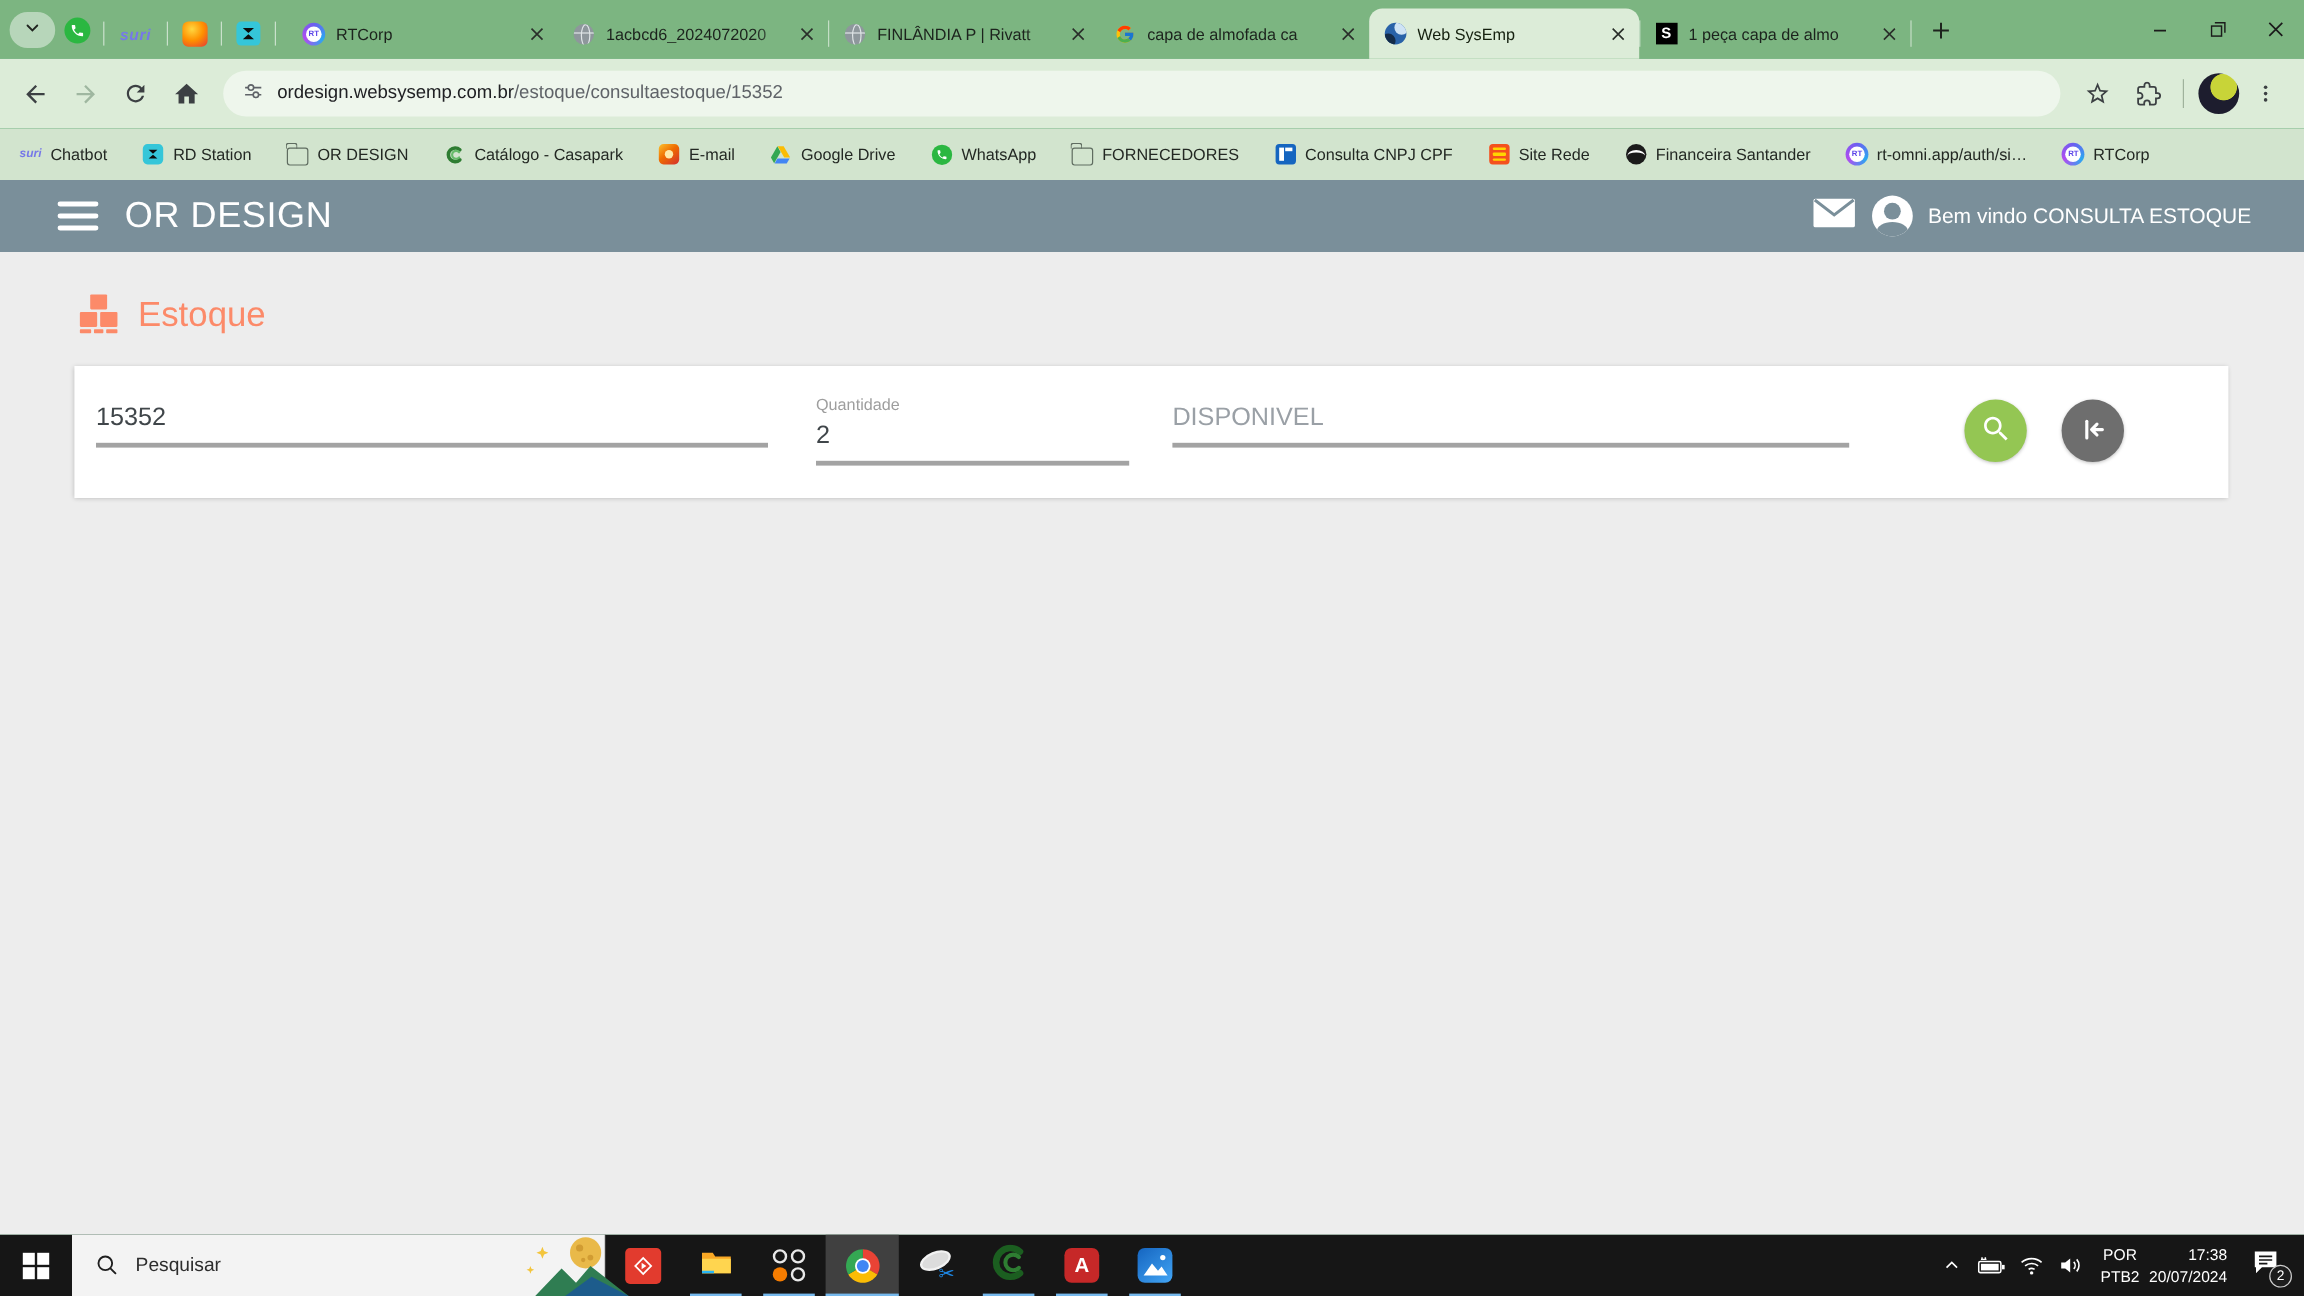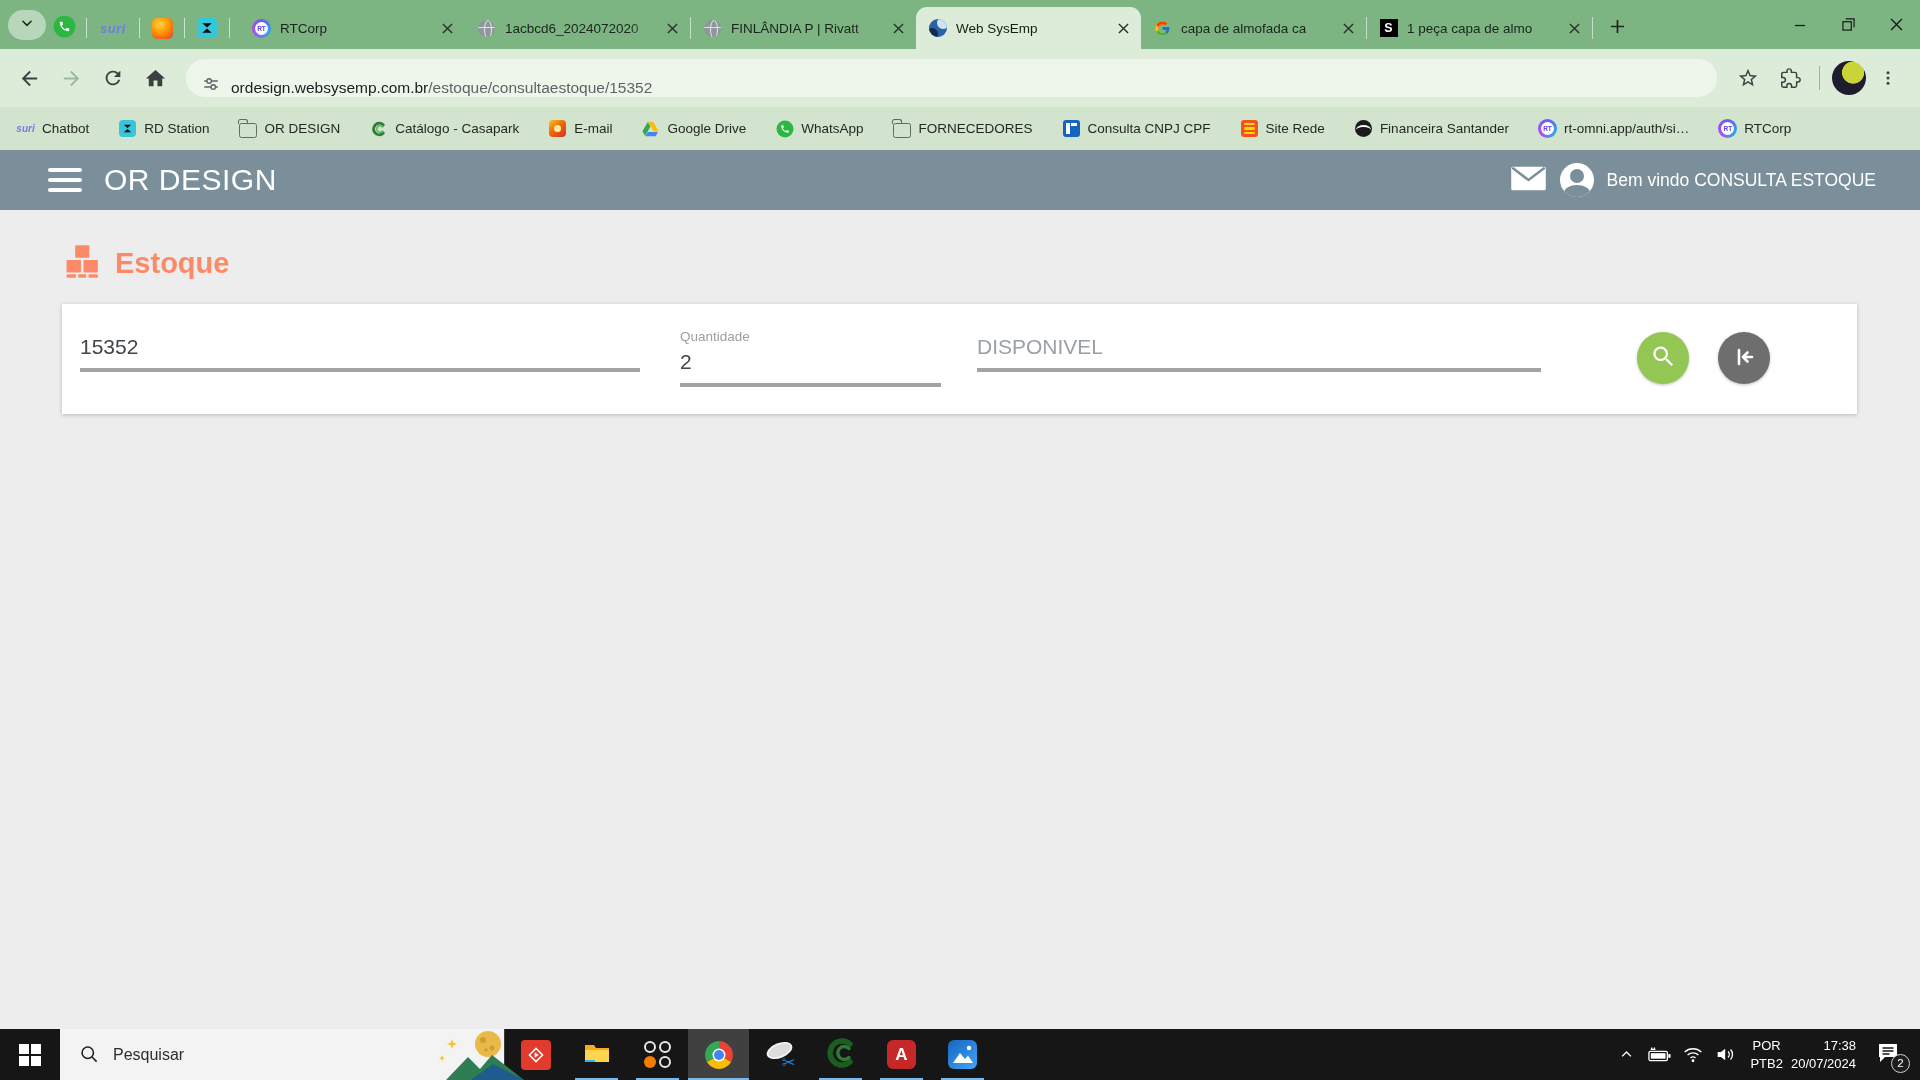--- a/index.html
+++ b/index.html
@@ -32,21 +32,21 @@
 .rtic{width:19px;height:19px;border-radius:50%;background:conic-gradient(#6d5ef0,#2aa8f0,#b14cf0,#6d5ef0);display:flex;align-items:center;justify-content:center}
 .rtic i{width:13px;height:13px;border-radius:50%;background:#fff;font-style:normal;font-size:6.5px;font-weight:700;color:#5b43e8;display:flex;align-items:center;justify-content:center}
 .wsic{width:18px;height:18px;border-radius:50%;background:#2962a8;position:relative;overflow:hidden}
 .wsic::before{content:"";position:absolute;left:8px;top:-2px;width:12px;height:12px;border-radius:50%;background:#cfe3f5}
 .wsic::after{content:"";position:absolute;left:-3px;top:9px;width:12px;height:12px;border-radius:50%;background:#142c49}
 .sheinic{width:18px;height:18px;background:#000;color:#fff;font-size:12.5px;font-weight:700;display:flex;align-items:center;justify-content:center}
 
 
 .toolbar{height:58px;background:#dcecd8;display:flex;align-items:center;padding:0 14px 0 8px;flex:0 0 auto}
 .navbtn{width:42px;height:42px;border-radius:50%;display:flex;align-items:center;justify-content:center;flex:0 0 auto}
-.urlbar{flex:1;height:38px;background:#eef6ec;border-radius:19px;margin:0 10px;display:flex;align-items:flex-end;padding:0 16px;gap:11px;min-width:0}
+.urlbar{flex:1;height:38px;background:#eef6ec;border-radius:19px;margin:0 10px;display:flex;align-items:center;padding:0 16px;gap:11px;min-width:0}
 .url{font-size:15.5px;white-space:nowrap;overflow:hidden}
 .url .domain{color:#202124}
 .url .path{color:#5f6368}
 .tooldiv{width:1px;height:24px;background:#9fb29c;margin:0 8px}
 .avatarbtn{width:34px;height:34px;border-radius:50%;background:radial-gradient(circle at 62% 34%,#c8d438 0 35%,#1d1d2e 37%);flex:0 0 auto;margin:0 4px}
 
 
 .bookmarks{height:43px;background:#d2e4ce;display:flex;align-items:center;padding-left:16px;gap:29px;flex:0 0 auto}
 .bm{display:flex;align-items:center;gap:7px;white-space:nowrap}
 .bml{font-size:13.5px;color:#232823}
@@ -74,21 +74,21 @@
 .brand{font-size:30px;font-weight:400;color:#fff;letter-spacing:.5px}
 .hright{margin-left:auto;display:flex;align-items:center;gap:13px}
 .useric{width:34px;height:34px;border-radius:50%;background:#fff;position:relative;overflow:hidden}
 .useric::before{content:"";position:absolute;left:10px;top:6px;width:14px;height:14px;border-radius:50%;background:#7a8f9a}
 .useric::after{content:"";position:absolute;left:4px;top:22px;width:26px;height:16px;border-radius:50%;background:#7a8f9a}
 .welcome{color:#fff;font-size:17.5px}
 
 
 .content{flex:1;background:#ededed}
 .ptitle{display:flex;align-items:center;gap:13px;margin:33px 0 0 64px}
-.ptitle h1{font-size:29px;font-weight:700;color:#fc8a69}
+.ptitle h1{font-size:29px;font-weight:400;color:#fc8a69}
 .card{position:relative;margin:21px 0 0 62px;width:1795px;height:110px;background:#fff;box-shadow:0 1px 4px rgba(0,0,0,.22);display:flex;padding:25px 0 0 18px}
 .flabel{font-size:13.5px;color:#9e9e9e}
 .fvalue{font-size:21px;color:#40464a;margin-top:6px;padding-bottom:9px;border-bottom:4px solid #a3a3a3}
 .f1{width:560px;margin-right:40px}
 .f2{width:261px;margin-right:36px}
 .f3{width:564px}
 .f3 .fvalue{color:#9aa0a6}
 .cbtn{position:absolute;width:52px;height:52px;border-radius:50%;border:none;top:28px;display:flex;align-items:center;justify-content:center;box-shadow:0 1px 3px rgba(0,0,0,.25)}
 .cbtn.green{right:168px;background:#94c653}
 .cbtn.gray{right:87px;background:#6e6e6e}
@@ -193,41 +193,41 @@
       <span class="fav">
           <span class="globeic"></span>
         </span>
       <span class="tab-label">FINLÂNDIA P | Rivatt</span>
       <span class="tclose">
           <svg width="11" height="11" viewBox="0 0 12 12">
             <path d="M1 1l10 10M11 1L1 11" stroke="#2a2f2a" stroke-width="1.5"></path>
           </svg>
         </span>
     </div>
-    <div class="tab active">
-      <span class="fav">
-          <span class="wsic"></span>
-        </span>
-      <span class="tab-label">Web SysEmp</span>
-      <span class="tclose">
-          <svg width="11" height="11" viewBox="0 0 12 12">
-            <path d="M1 1l10 10M11 1L1 11" stroke="#2a2f2a" stroke-width="1.5"></path>
-          </svg>
-        </span>
-    </div>
     <div class="tab">
       <span class="fav">
           <svg width="17" height="17" viewBox="0 0 48 48">
             <path fill="#FFC107" d="M43.6 20.1H42V20H24v8h11.3C33.7 32.7 29.2 36 24 36c-6.6 0-12-5.4-12-12s5.4-12 12-12c3.1 0 5.9 1.2 8 3l5.7-5.7C34.1 6.1 29.3 4 24 4 13 4 4 13 4 24s9 20 20 20 20-9 20-20c0-1.3-.1-2.6-.4-3.9z"></path>
             <path fill="#FF3D00" d="M6.3 14.7l6.6 4.8C14.7 15.1 18.9 12 24 12c3.1 0 5.9 1.2 8 3l5.7-5.7C34.1 6.1 29.3 4 24 4 16.3 4 9.7 8.3 6.3 14.7z"></path>
             <path fill="#4CAF50" d="M24 44c5.2 0 9.9-2 13.4-5.2l-6.2-5.2C29.2 35.1 26.7 36 24 36c-5.2 0-9.6-3.3-11.3-8l-6.5 5C9.5 39.6 16.2 44 24 44z"></path>
             <path fill="#1976D2" d="M43.6 20.1H42V20H24v8h11.3c-.8 2.2-2.2 4.2-4.1 5.6l6.2 5.2C36.9 39.2 44 34 44 24c0-1.3-.1-2.6-.4-3.9z"></path>
           </svg>
         </span>
       <span class="tab-label">capa de almofada ca</span>
+      <span class="tclose">
+          <svg width="11" height="11" viewBox="0 0 12 12">
+            <path d="M1 1l10 10M11 1L1 11" stroke="#2a2f2a" stroke-width="1.5"></path>
+          </svg>
+        </span>
+    </div>
+    <div class="tab active">
+      <span class="fav">
+          <span class="wsic"></span>
+        </span>
+      <span class="tab-label">Web SysEmp</span>
       <span class="tclose">
           <svg width="11" height="11" viewBox="0 0 12 12">
             <path d="M1 1l10 10M11 1L1 11" stroke="#2a2f2a" stroke-width="1.5"></path>
           </svg>
         </span>
     </div>
     <span class="tsep"></span>
     <div class="tab">
       <span class="fav">
           <span class="sheinic">S</span>

